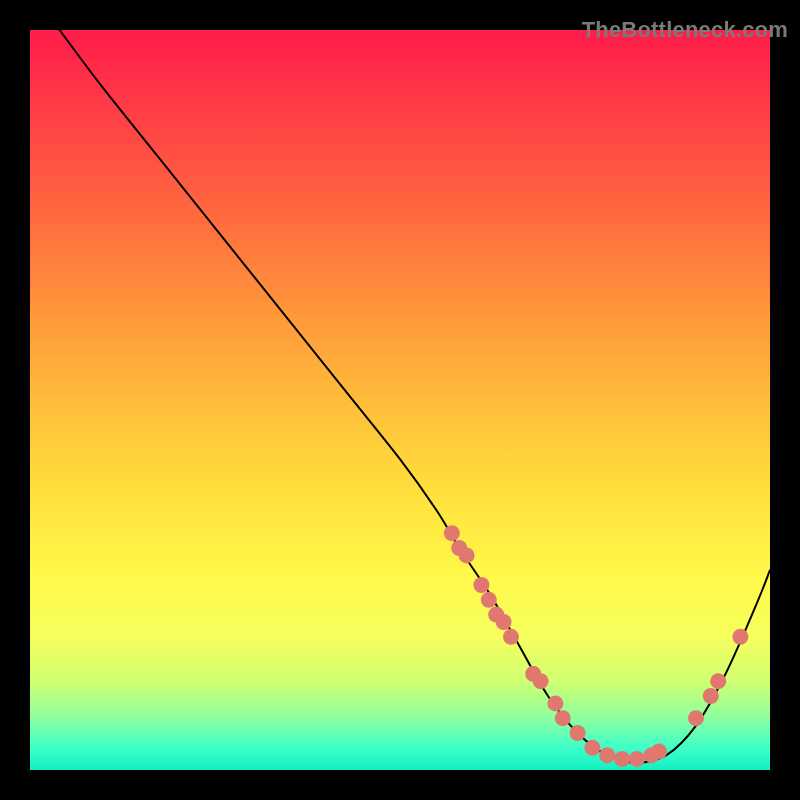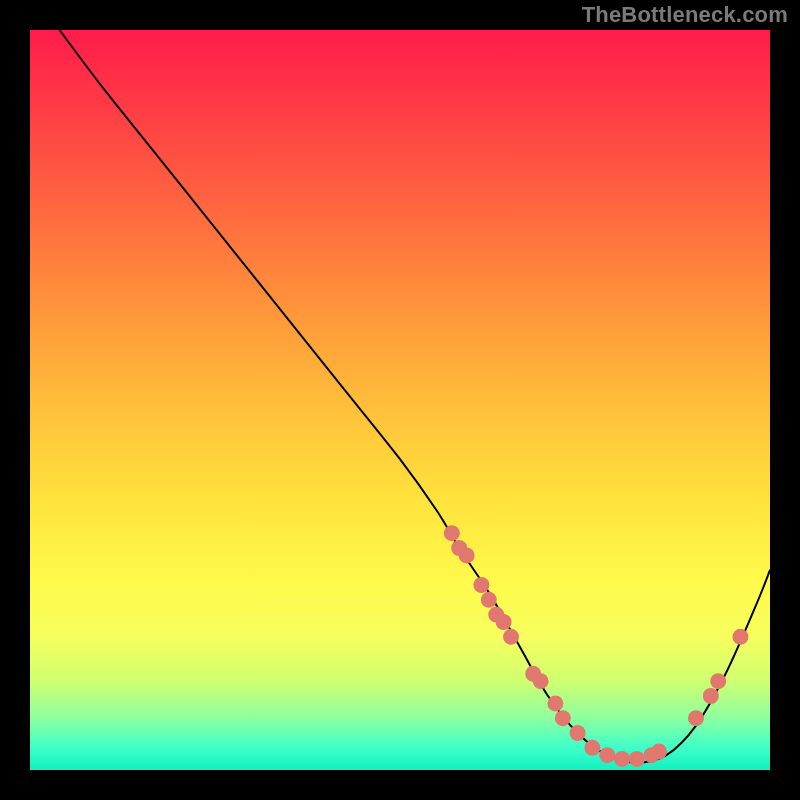--- a/index.html
+++ b/index.html
@@ -12,21 +12,21 @@
     font-family: Arial, Helvetica, sans-serif;
   }
   .stage {
     position: relative;
     width: 800px;
     height: 800px;
     background: #000;
   }
   .watermark {
     position: absolute;
-    top: 2px;
+    top: 17px;
     right: 12px;
     font-size: 22px;
     font-weight: bold;
     color: #7a7a7a;
     letter-spacing: 0.2px;
     z-index: 5;
   }
   .plot {
     position: absolute;
     left: 30px;

